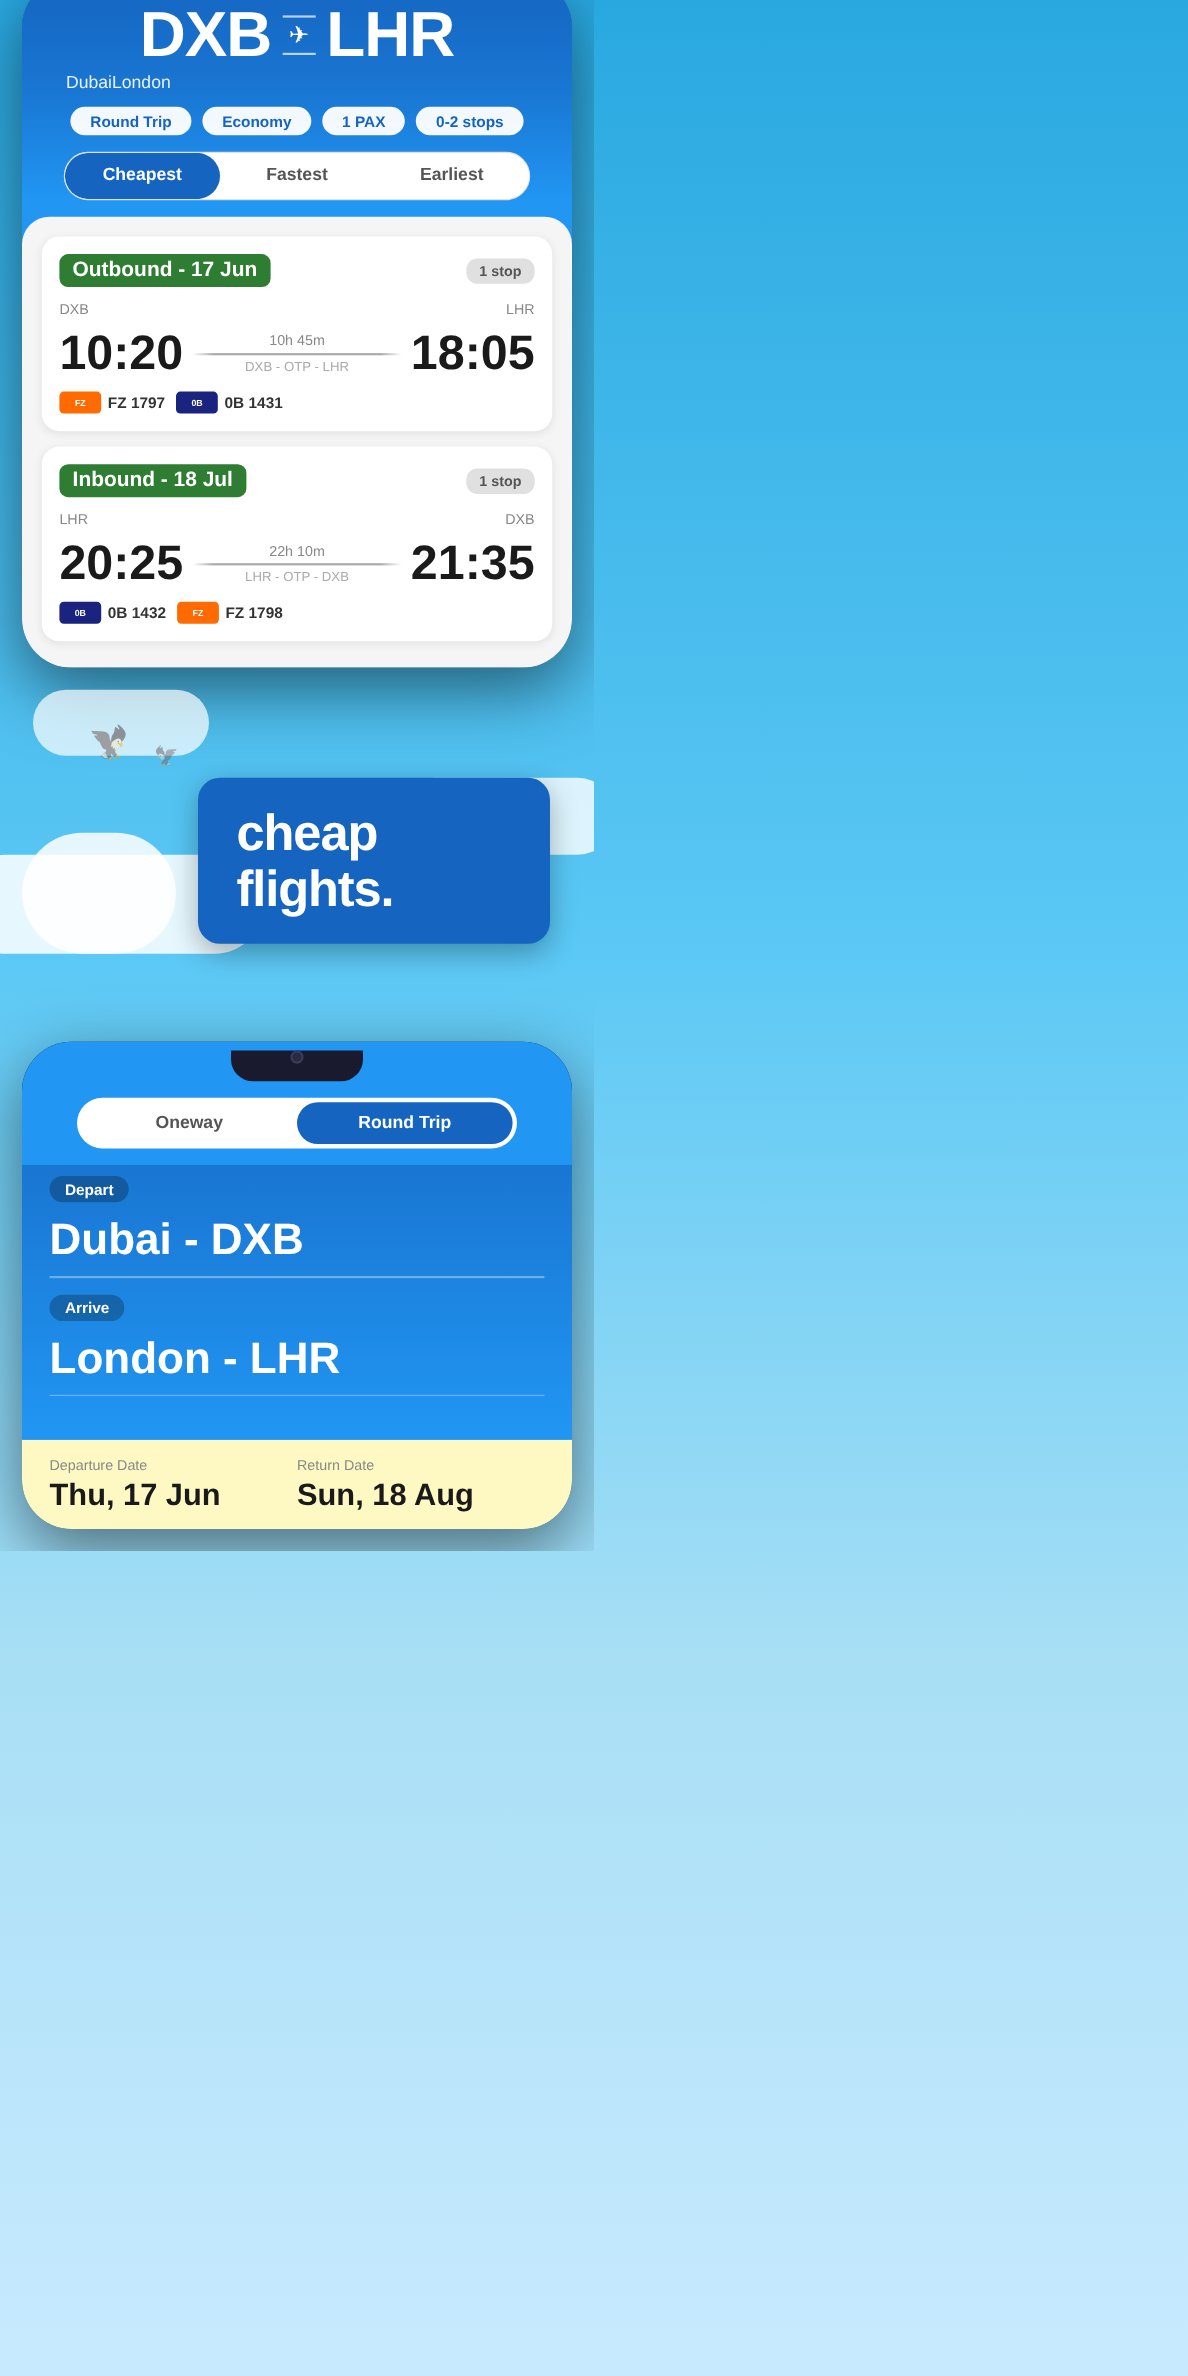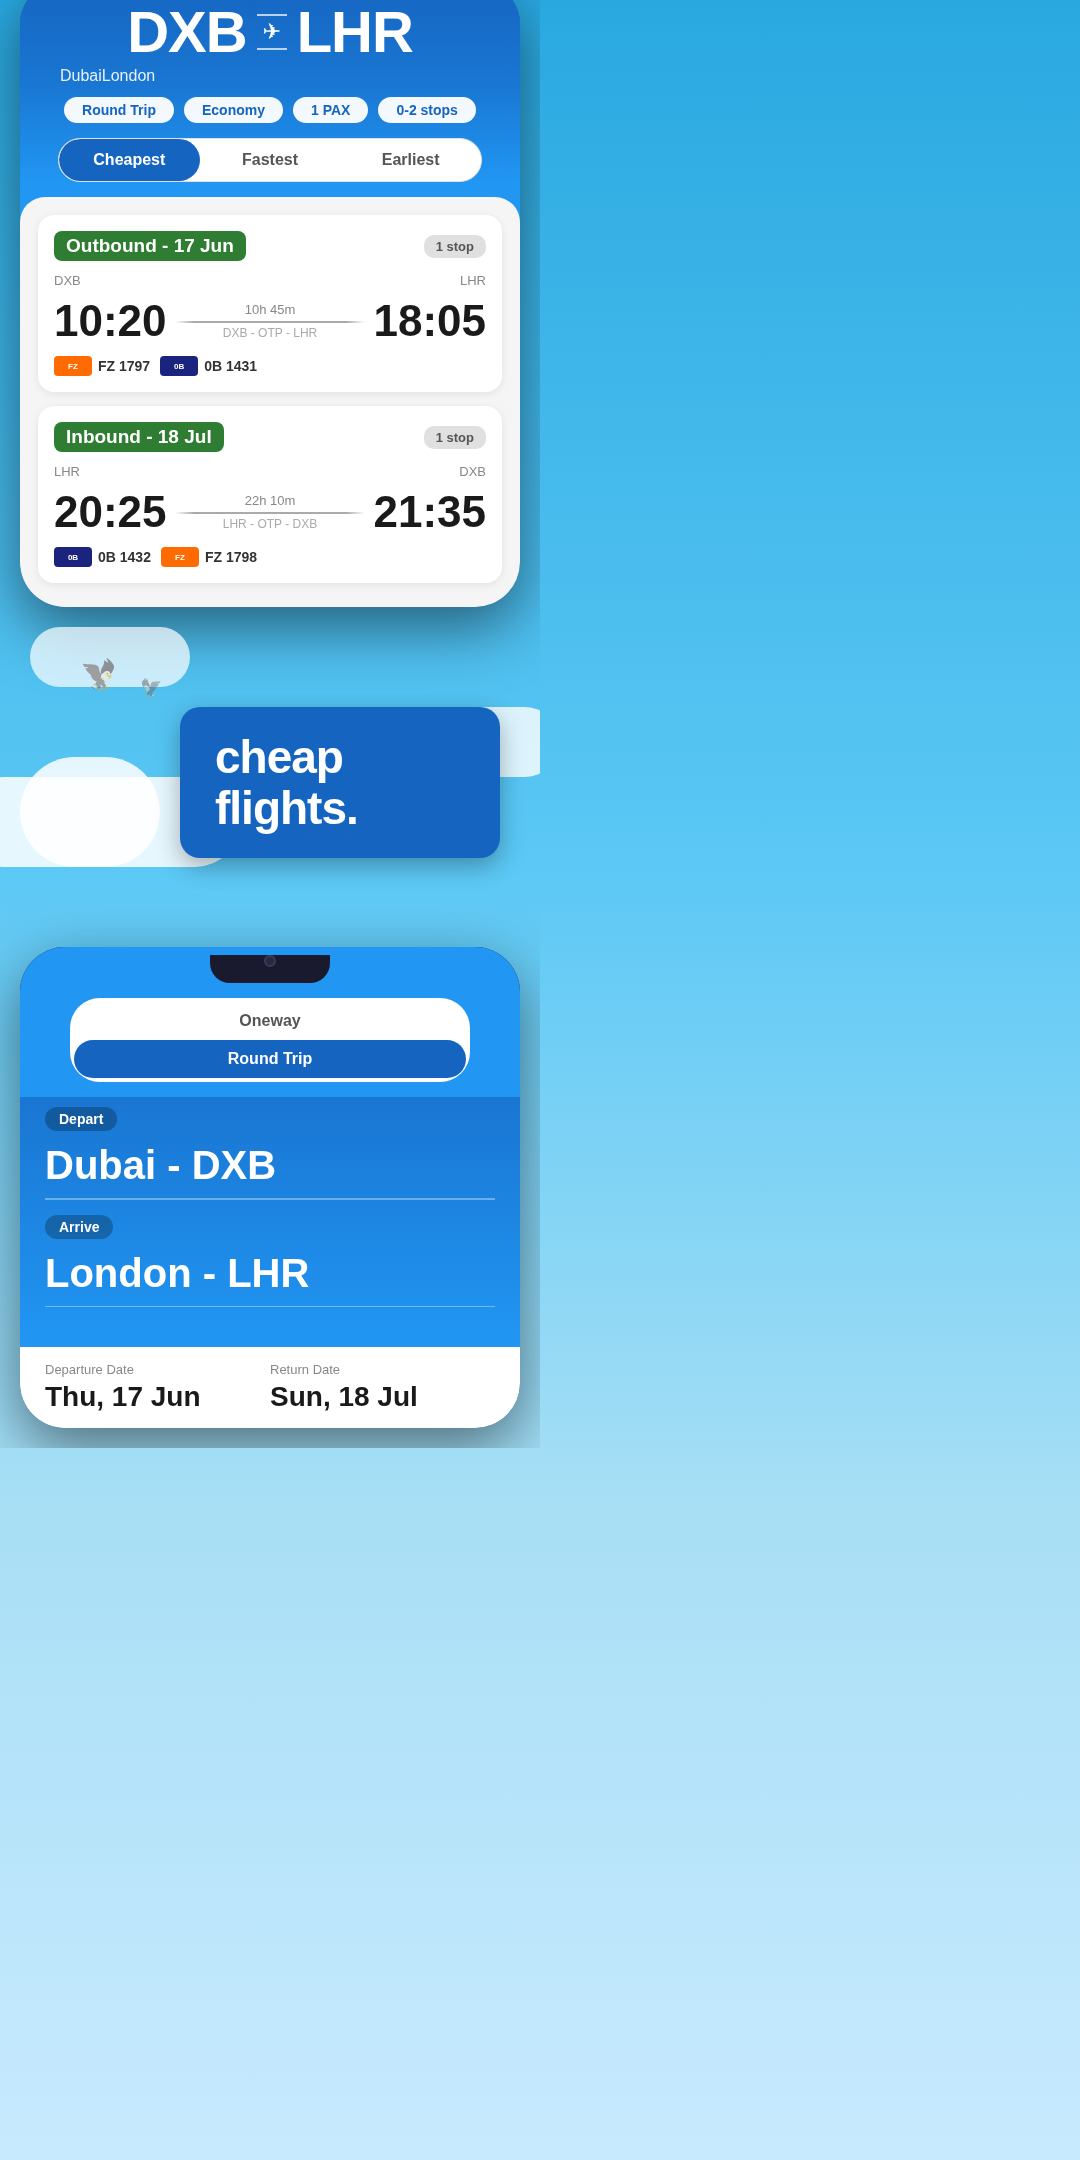--- a/index.html
+++ b/index.html
@@ -325,21 +325,20 @@
     }
 
     
     .trip-toggle {
       display: flex;
       background: white;
       border-radius: 30px;
       margin: 15px 50px;
       padding: 4px;
       position: relative;
-      flex-direction: column;
     }
 
     .trip-toggle-option {
       flex: 1;
       padding: 10px 0;
       text-align: center;
       font-size: 16px;
       font-weight: 600;
       color: #555;
       border-radius: 26px;
@@ -380,21 +379,21 @@
     .form-divider {
       width: 100%;
       height: 1.5px;
       background: rgba(255,255,255,0.35);
       margin-bottom: 15px;
     }
 
     .dates-row {
       display: flex;
       padding: 15px 25px;
-      background: #ffffff;
+      background: #fef9c3;
     }
 
     .date-col {
       flex: 1;
     }
 
     .date-label {
       font-size: 13px;
       color: #888;
       margin-bottom: 4px;
@@ -548,20 +547,20 @@
         <div class="form-divider"></div>
       </div>
 
       <div class="dates-row">
         <div class="date-col">
           <div class="date-label">Departure Date</div>
           <div class="date-value">Thu, 17 Jun</div>
         </div>
         <div class="date-col">
           <div class="date-label">Return Date</div>
-          <div class="date-value">Sun, 18 Jul</div>
+          <div class="date-value">Sun, 18 Aug</div>
         </div>
       </div>
 
     </div>
   </div>
 
 </div>
 
 </body></html>

